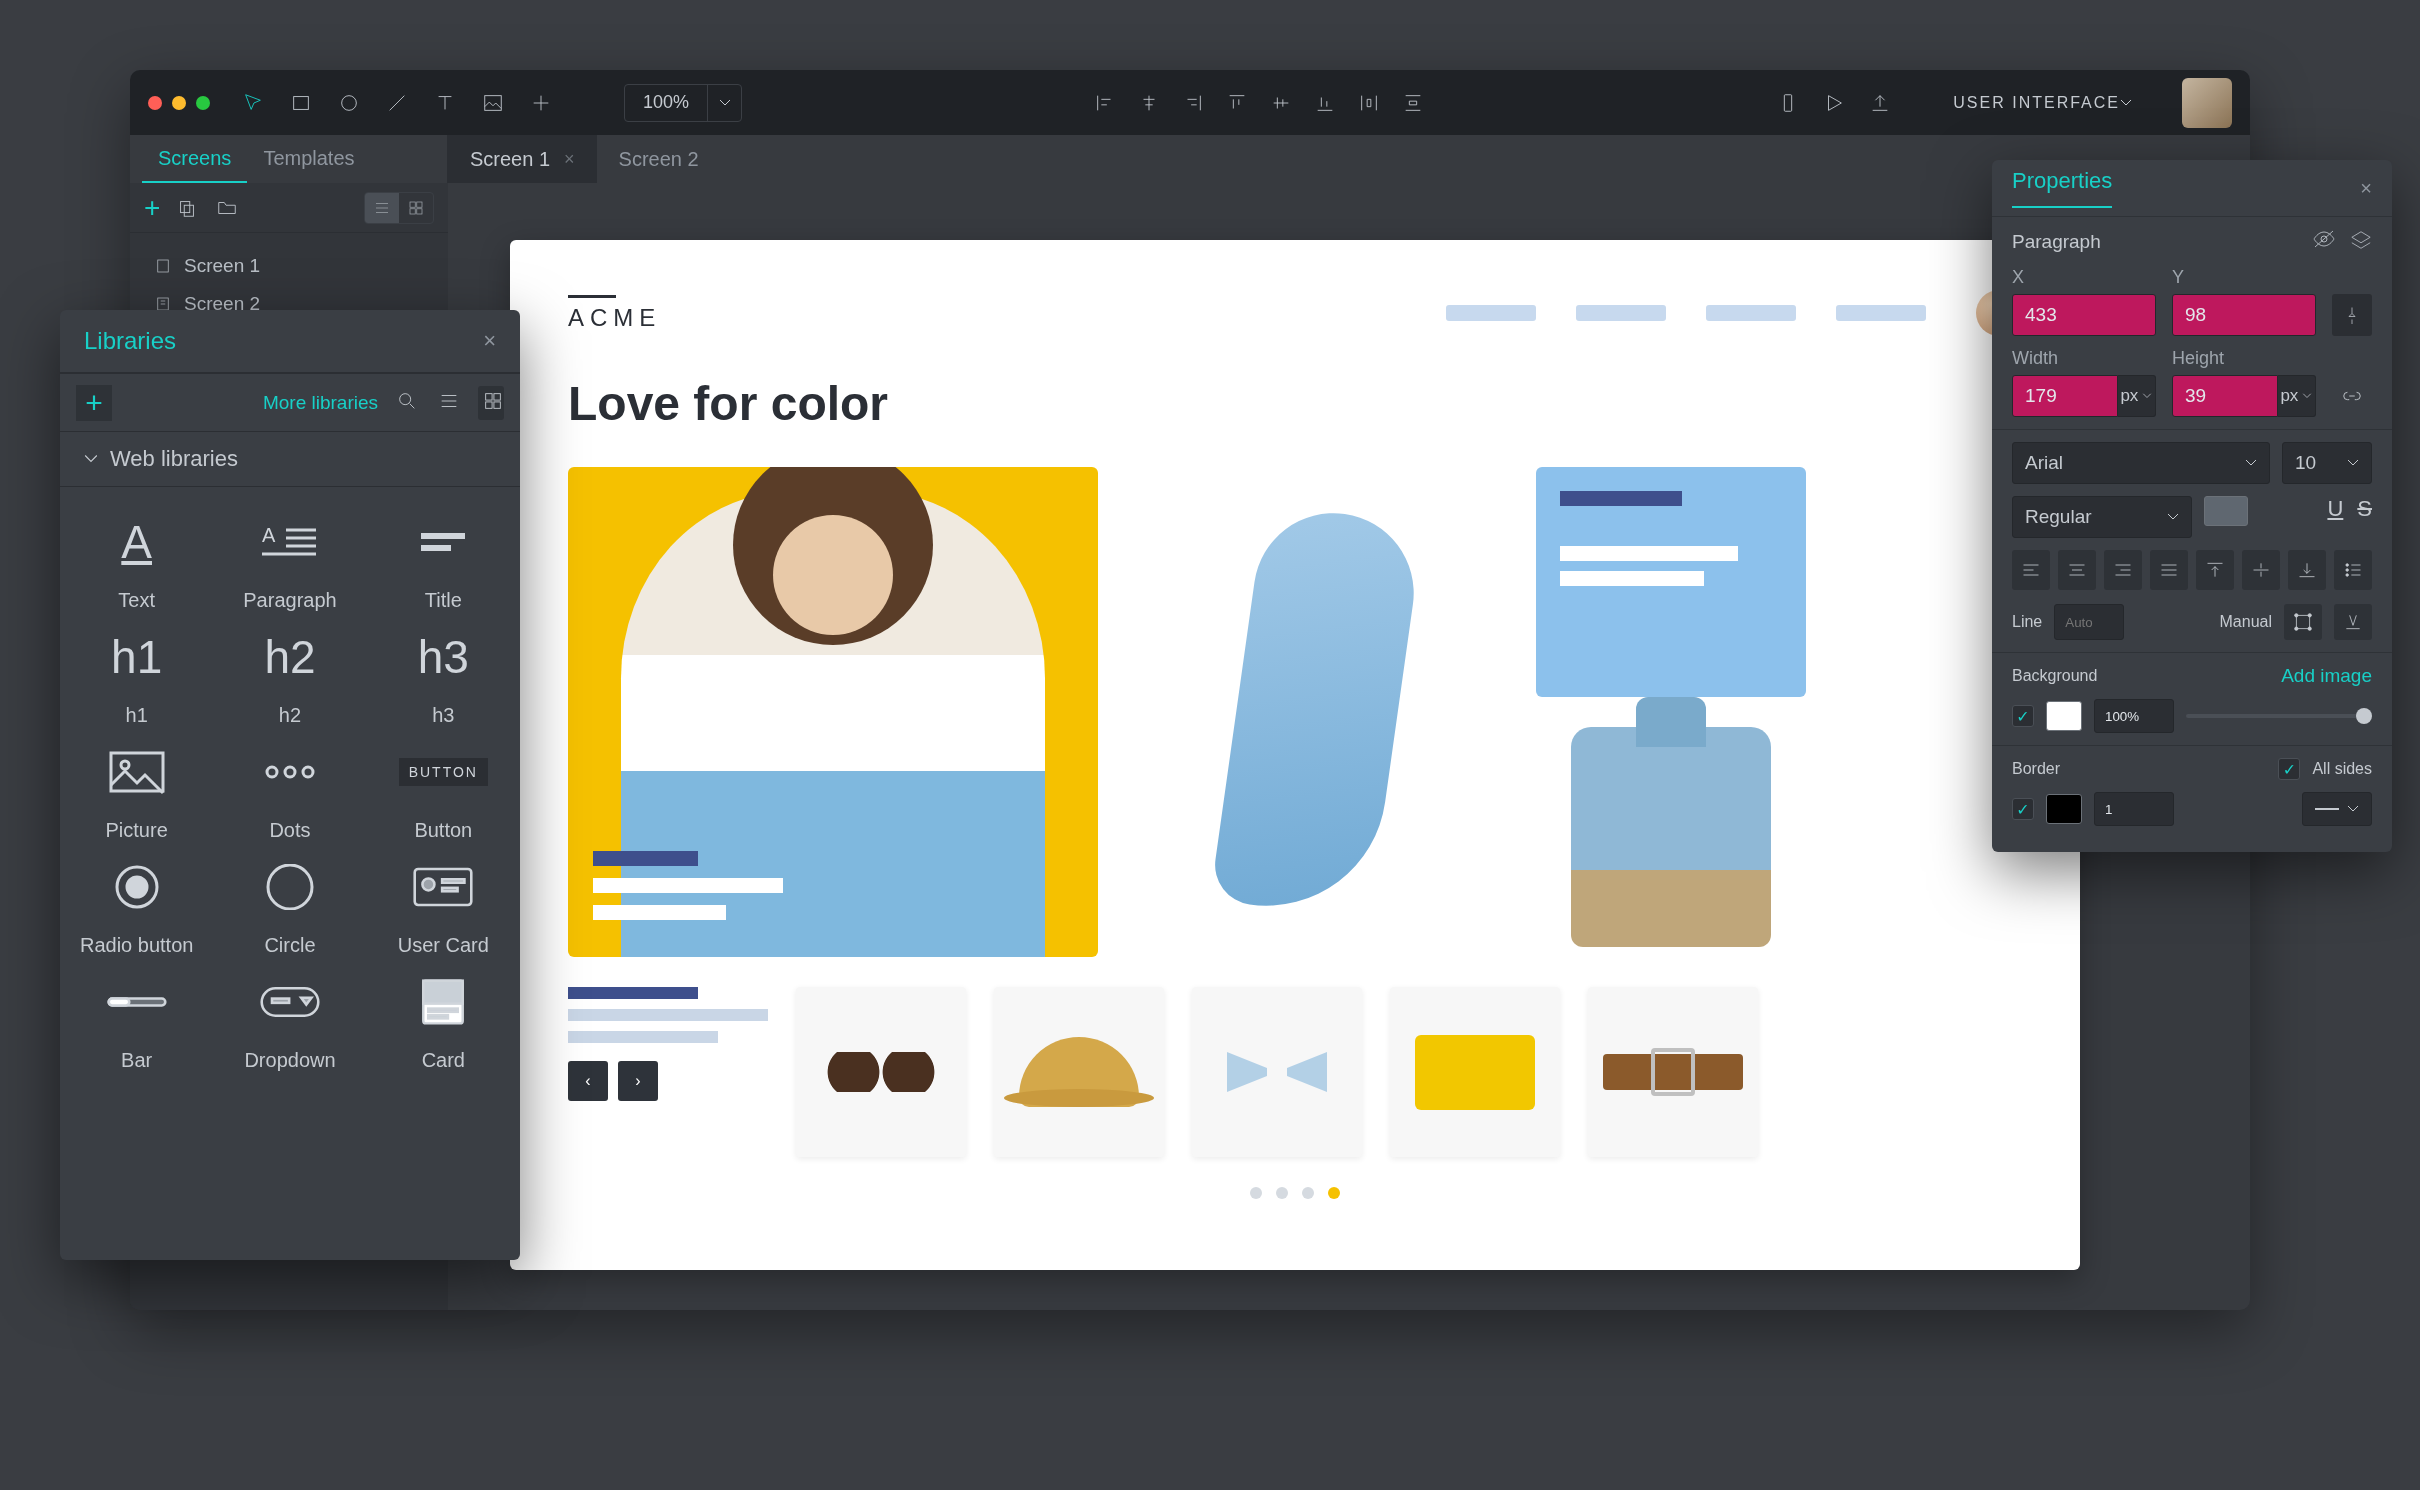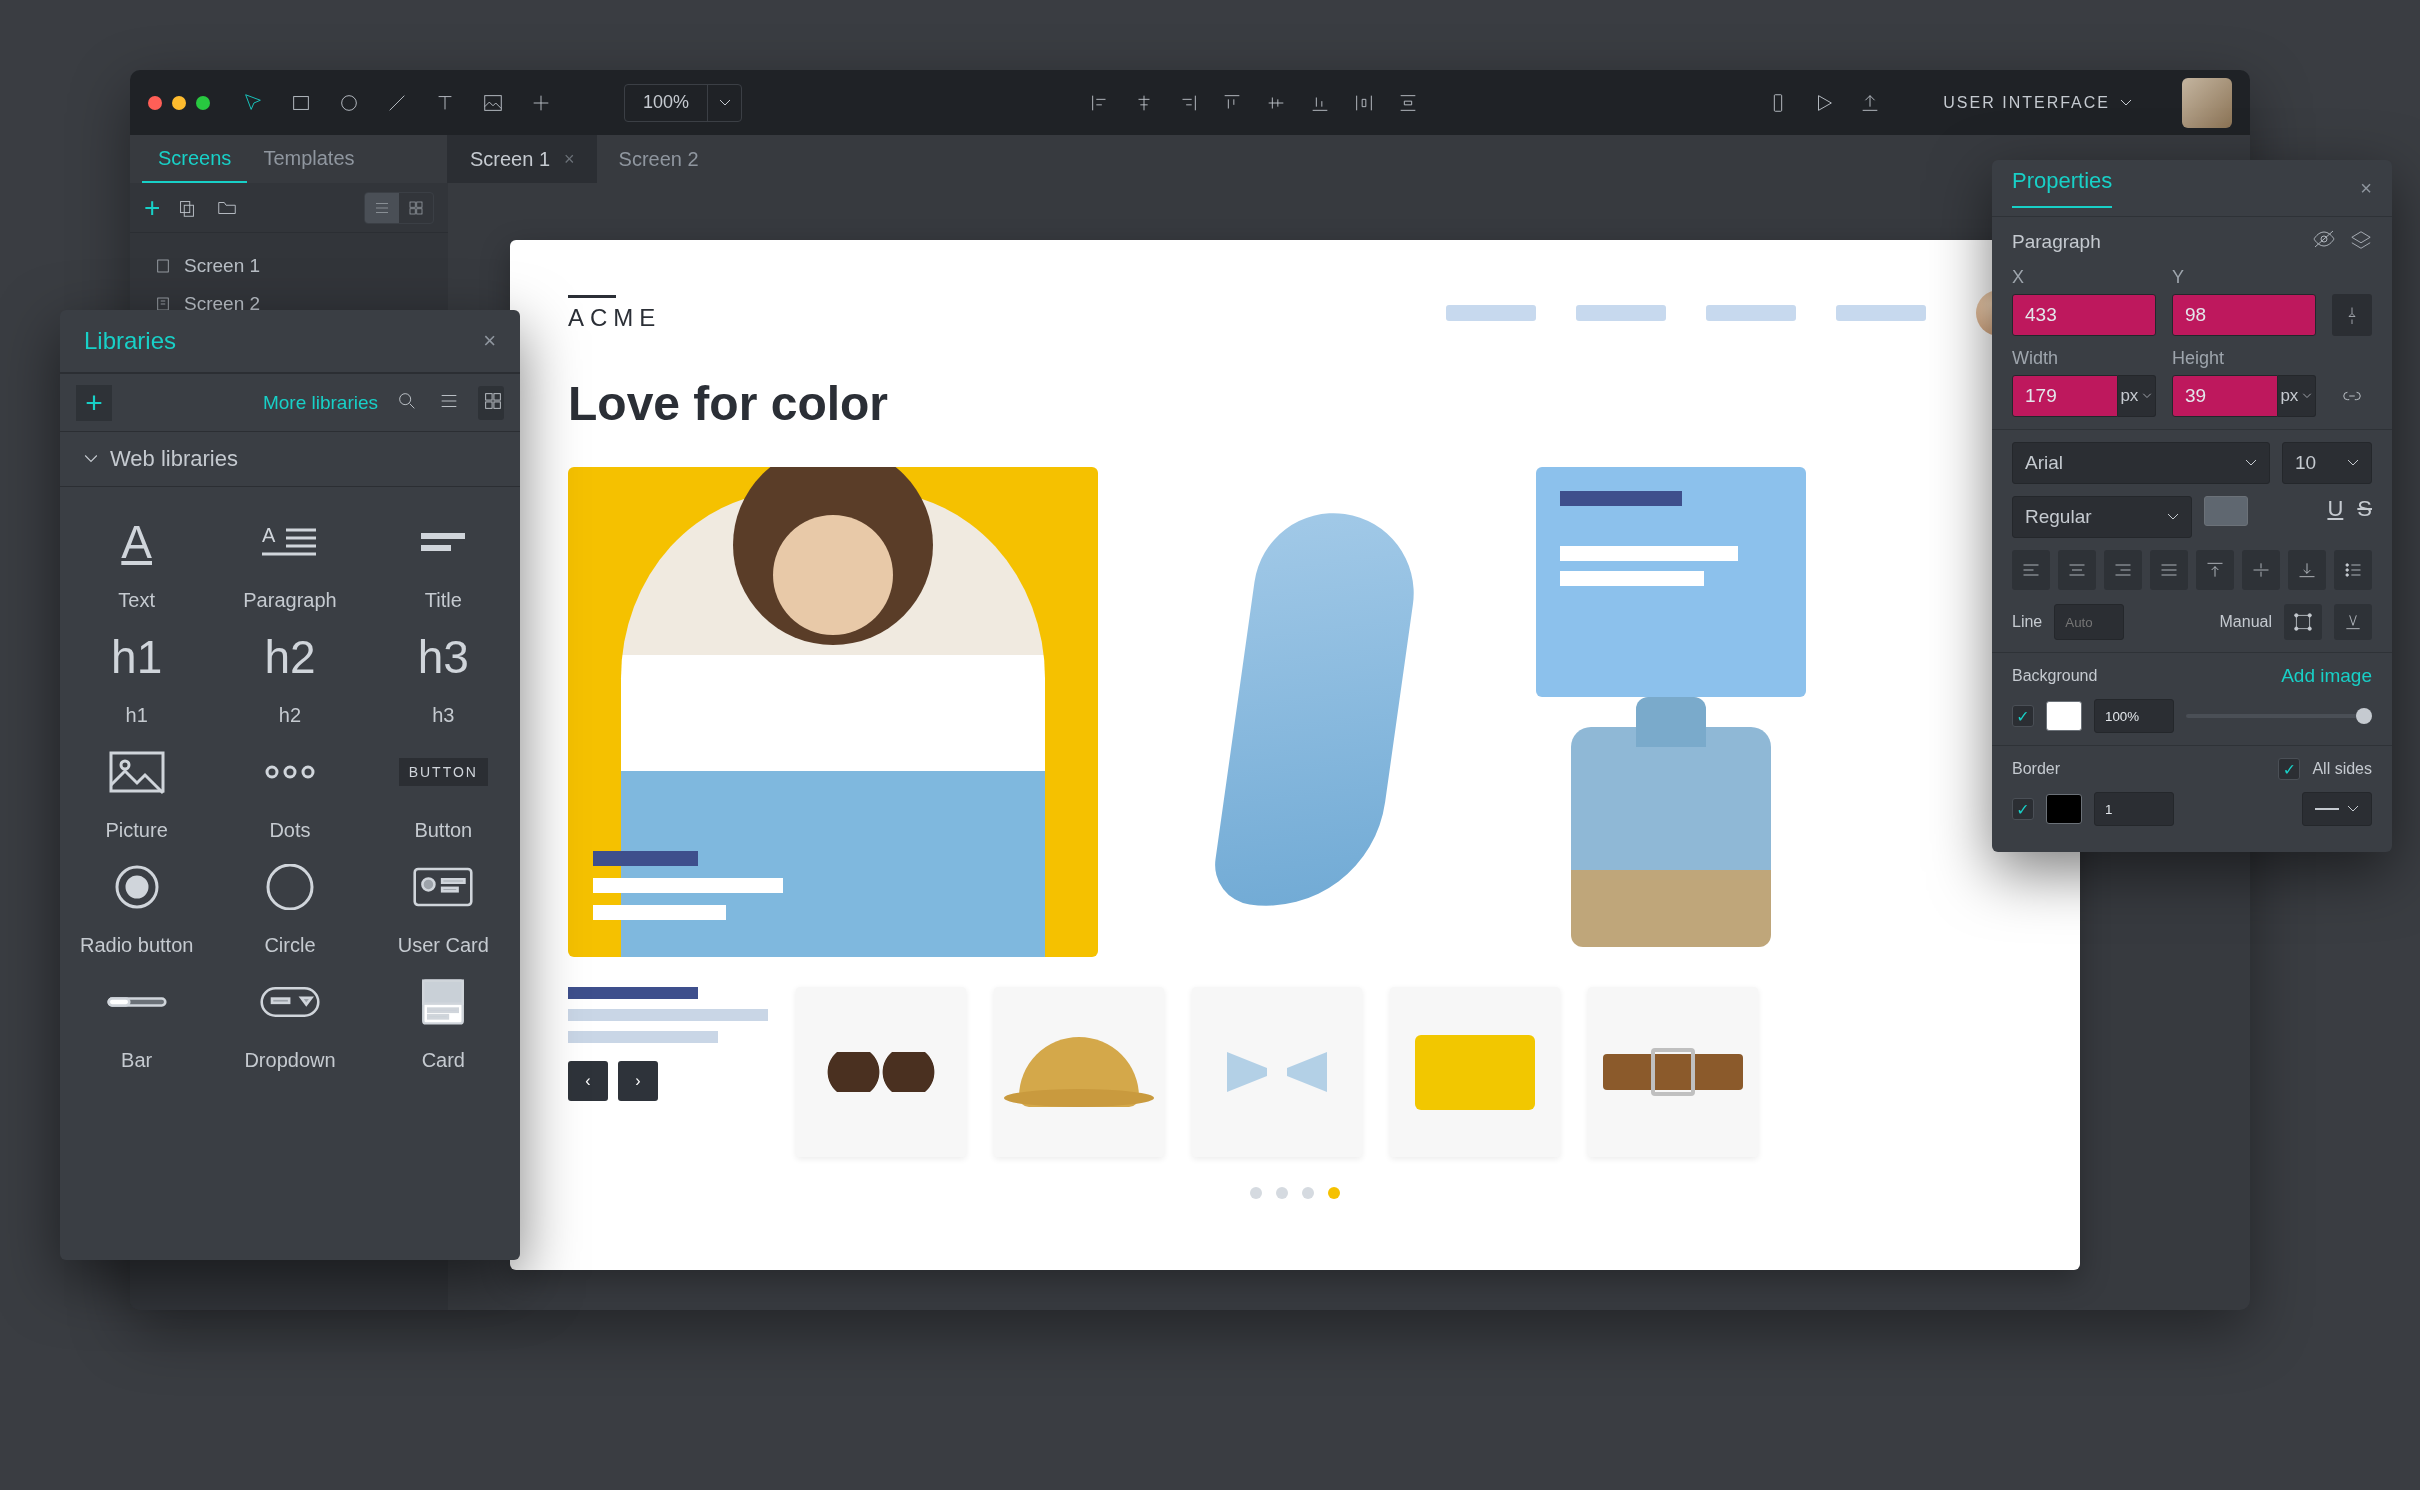--- a/index.html
+++ b/index.html
@@ -16,21 +16,21 @@
 .tool-ico { width: 26px; height: 26px; display: flex; align-items: center; justify-content: center; color: #bfc5cc; cursor: pointer; }
 .tool-ico.active { color: #18d0c7; }
 .tool-ico svg { width: 22px; height: 22px; }
 
 .zoom-box { margin-left: 40px; display: flex; align-items: center; height: 38px; border: 1px solid #3b3f45; border-radius: 4px; color: #c5cad0; font-size: 18px; }
 .zoom-box .pct { padding: 0 18px; }
 .zoom-box .dd { border-left: 1px solid #3b3f45; width: 34px; height: 100%; display: flex; align-items: center; justify-content: center; }
 
 .align-row { margin-left: auto; margin-right: auto; display: flex; gap: 18px; }
 .dev-row { display: flex; gap: 20px; align-items: center; }
-.ui-label { margin-left: 30px; color: #c5cad0; letter-spacing: 2px; font-size: 16px; display: flex; align-items: center; gap: 10px; }
+.ui-label { margin-left: 30px; color: #c5cad0; letter-spacing: 2px; font-size: 16px; display: flex; align-items: center; }
 .avatar-tb { width: 50px; height: 50px; border-radius: 6px; background: linear-gradient(135deg,#c4b5a0,#8b7355); margin-left: 20px; }
 
 .tabstrip { height: 48px; display: flex; align-items: stretch; }
 .side-tabs { width: 318px; display: flex; align-items: center; padding: 0 12px; border-right: 1px solid #2b2e33; }
 .side-tabs .stab { padding: 0 16px; height: 100%; display: flex; align-items: center; color: #8f969f; font-size: 20px; border-bottom: 2px solid transparent; cursor: pointer; text-align: center; }
 .side-tabs .stab.active { color: #18d0c7; border-bottom-color: #18d0c7; }
 
 .doc-tabs { display: flex; }
 .doc-tab { display: flex; align-items: center; gap: 14px; padding: 0 22px; color: #8f969f; font-size: 20px; cursor: pointer; }
 .doc-tab.active { background: #2b2e33; color: #c5cad0; }

